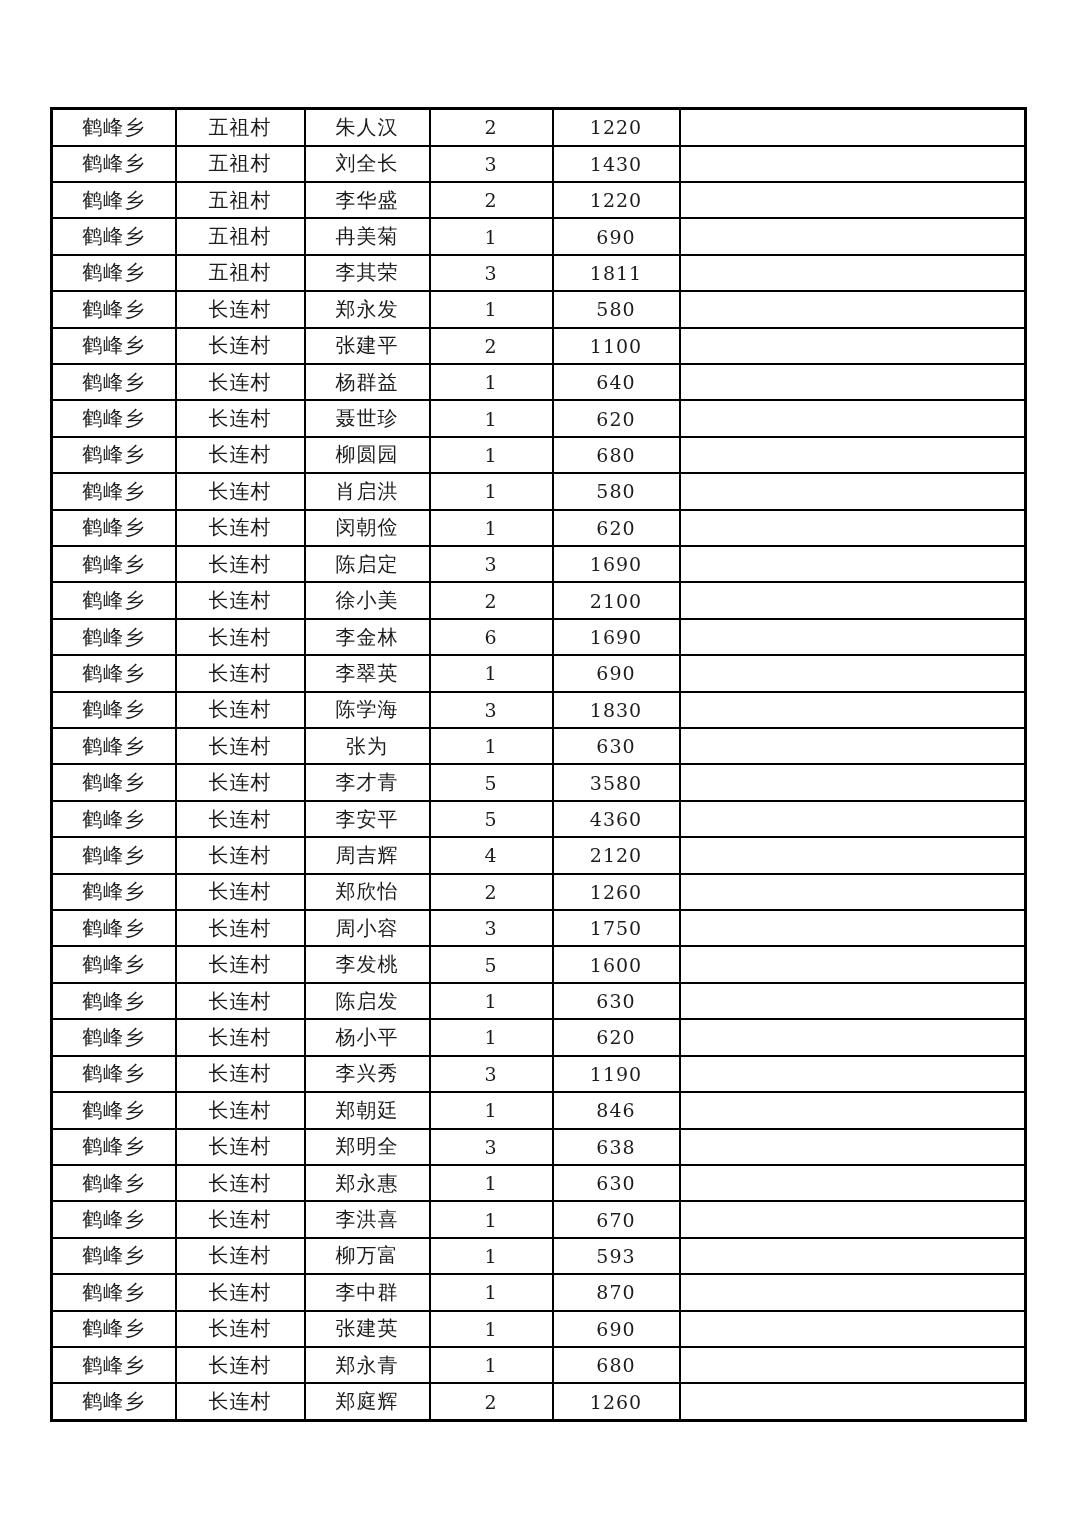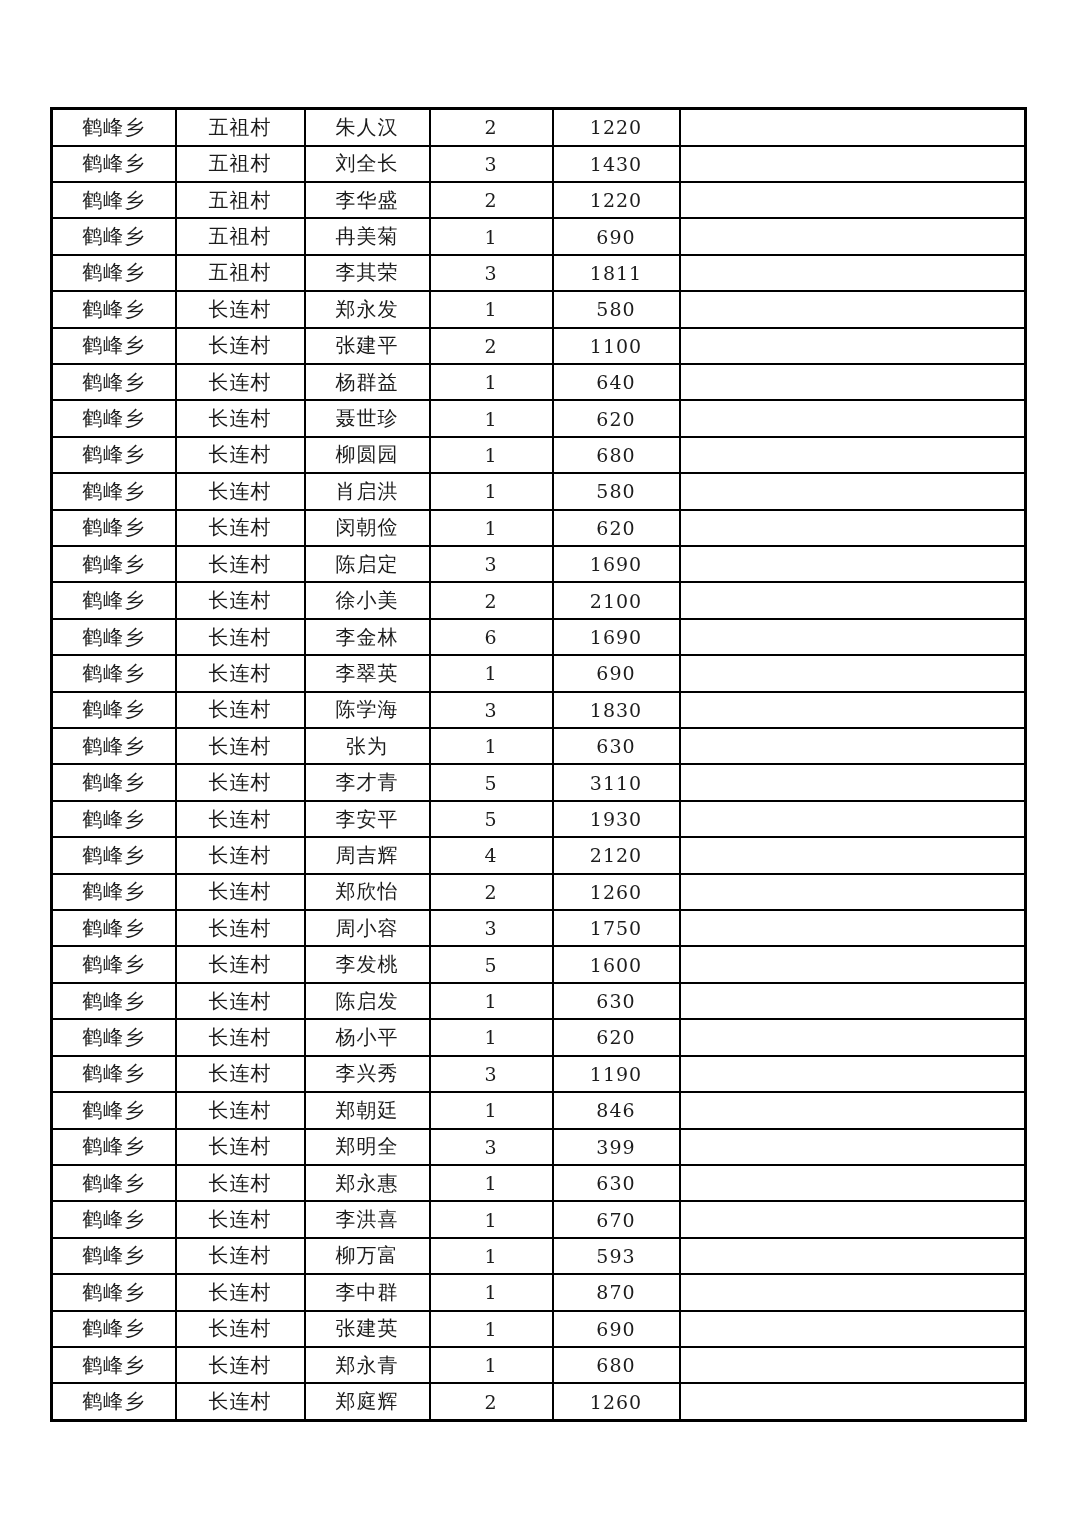--- a/index.html
+++ b/index.html
@@ -200,29 +200,29 @@
     <td class="col-name">张为</td>
     <td class="col-count">1</td>
     <td class="col-amount">630</td>
     <td class="col-note"></td>
   </tr>
         <tr>
     <td class="col-township">鹤峰乡</td>
     <td class="col-village">长连村</td>
     <td class="col-name">李才青</td>
     <td class="col-count">5</td>
-    <td class="col-amount">3110</td>
+    <td class="col-amount">3580</td>
     <td class="col-note"></td>
   </tr>
         <tr>
     <td class="col-township">鹤峰乡</td>
     <td class="col-village">长连村</td>
     <td class="col-name">李安平</td>
     <td class="col-count">5</td>
-    <td class="col-amount">1930</td>
+    <td class="col-amount">4360</td>
     <td class="col-note"></td>
   </tr>
         <tr>
     <td class="col-township">鹤峰乡</td>
     <td class="col-village">长连村</td>
     <td class="col-name">周吉辉</td>
     <td class="col-count">4</td>
     <td class="col-amount">2120</td>
     <td class="col-note"></td>
   </tr>
@@ -280,21 +280,21 @@
     <td class="col-name">郑朝廷</td>
     <td class="col-count">1</td>
     <td class="col-amount">846</td>
     <td class="col-note"></td>
   </tr>
         <tr>
     <td class="col-township">鹤峰乡</td>
     <td class="col-village">长连村</td>
     <td class="col-name">郑明全</td>
     <td class="col-count">3</td>
-    <td class="col-amount">399</td>
+    <td class="col-amount">638</td>
     <td class="col-note"></td>
   </tr>
         <tr>
     <td class="col-township">鹤峰乡</td>
     <td class="col-village">长连村</td>
     <td class="col-name">郑永惠</td>
     <td class="col-count">1</td>
     <td class="col-amount">630</td>
     <td class="col-note"></td>
   </tr>

